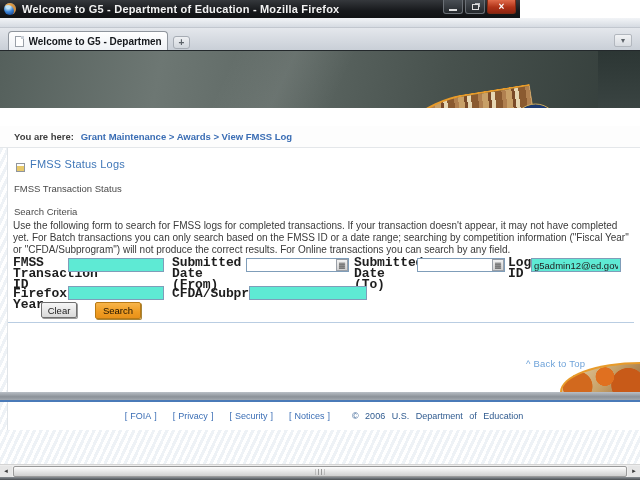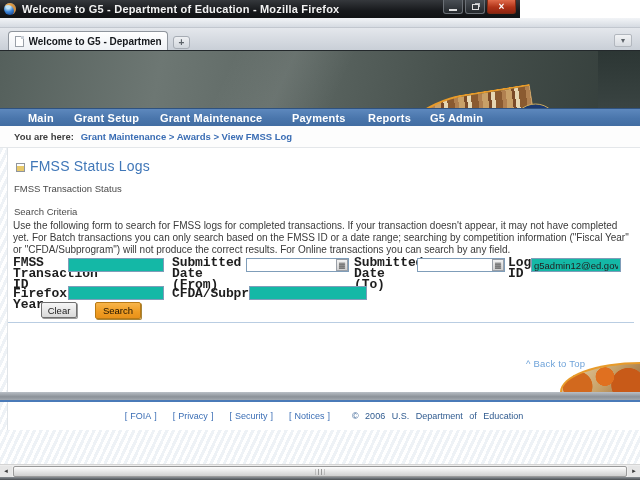--- a/index.html
+++ b/index.html
@@ -76,27 +76,27 @@
   .corner-img{position:absolute;left:560px;top:362px;width:80px;height:30px;overflow:hidden;
     border-top-left-radius:100% 100%;border-top:2px solid #e89b2a;border-left:2px solid #e89b2a;
     background:
       radial-gradient(circle at 20% 80%,#d2691e 0 22%,transparent 23%),
       radial-gradient(circle at 55% 45%,#e07020 0 20%,transparent 21%),
       radial-gradient(circle at 85% 75%,#c85a18 0 24%,transparent 25%),
       linear-gradient(130deg,#e8d4ae,#c9a36a 55%,#9a6a3a);}
   
   .heading-icon{position:absolute;left:16px;top:163px;width:9px;height:9px;border:1px solid #8f959d;
     background:linear-gradient(#fdfdfd 35%,#e8c96a 35%);}
-  .heading{position:absolute;left:30px;top:158px;color:#4077b8;font-size:14px;letter-spacing:.2px;}
+  .heading{position:absolute;left:30px;top:158px;color:#4077b8;font-size:11px;letter-spacing:.2px;}
   .status-label{position:absolute;left:14px;top:183px;color:#4a4a4a;font-size:9.5px;}
   .criteria-label{position:absolute;left:14px;top:206px;color:#4a4a4a;font-size:9.5px;}
   .instructions{position:absolute;left:13px;top:220px;width:621px;color:#3a3a3a;
     font-size:10px;line-height:12.2px;}
   .flabel{position:absolute;color:#1e1e1e;font-size:13px;font-weight:bold;line-height:11px;letter-spacing:-.1px;font-family:Liberation Mono, monospace;}
-  .tinput{position:absolute;height:14px;border:1px solid #7f9db9;background:#14b8a6;
+  .tinput{position:absolute;height:14px;border:1px solid #7f9db9;background:#5eead4;
     font-family:"Liberation Sans",sans-serif;font-size:9.5px;padding:0 2px;color:#222;}
   .datewrap{position:absolute;height:14px;border:1px solid #7f9db9;background:#fff;display:flex;}
   .datewrap input{flex:1;border:none;height:12px;font-family:"Liberation Sans",sans-serif;
     font-size:9.5px;padding:0 2px;min-width:0;}
   .calbtn{width:12px;height:12px;background:linear-gradient(#f2f2f2,#d2d2d2);border:1px solid #9aa0a8;
     font-size:8px;line-height:11px;text-align:center;color:#555;padding:0;}
   .btn-clear{position:absolute;left:41px;top:302px;width:36px;height:16px;
     border:1px solid #707070;border-radius:2px;background:linear-gradient(#f6f6f6,#d9d9d9);
     font-family:"Liberation Sans",sans-serif;font-size:9.5px;color:#222;
     box-shadow:1px 1px 0 #9a9a9a;padding:0;}
@@ -166,28 +166,20 @@
       <ellipse cx="23.5" cy="18" rx="8.5" ry="7" fill="#2f7a33"></ellipse>
       <rect x="22.3" y="23" width="2.4" height="7.5" fill="#c8b37a"></rect>
       <path d="M14 31.5 H33" stroke="#c8b37a" stroke-width="1"></path>
     </svg>
     <div class="darkcol"></div>
 
     <span class="logo-sup">5</span>
 
   </div>
 
-  <div class="navbar">
-    <span class="nav-item" style="left:28px">Main</span>
-    <span class="nav-item" style="left:74px">Grant Setup</span>
-    <span class="nav-item" style="left:160px">Grant Maintenance</span>
-    <span class="nav-item" style="left:292px">Payments</span>
-    <span class="nav-item" style="left:368px">Reports</span>
-    <span class="nav-item" style="left:430px">G5 Admin</span>
-  </div>
 
   <div class="breadcrumb">
     <span class="crumb-prefix">You are here:</span>
     <span class="crumb-path">Grant Maintenance &gt; Awards &gt; View FMSS Log</span>
   </div>
 
   <div class="stripes-left"></div>
 
   <span class="heading-icon"></span>
   <span class="heading">FMSS Status Logs</span>

